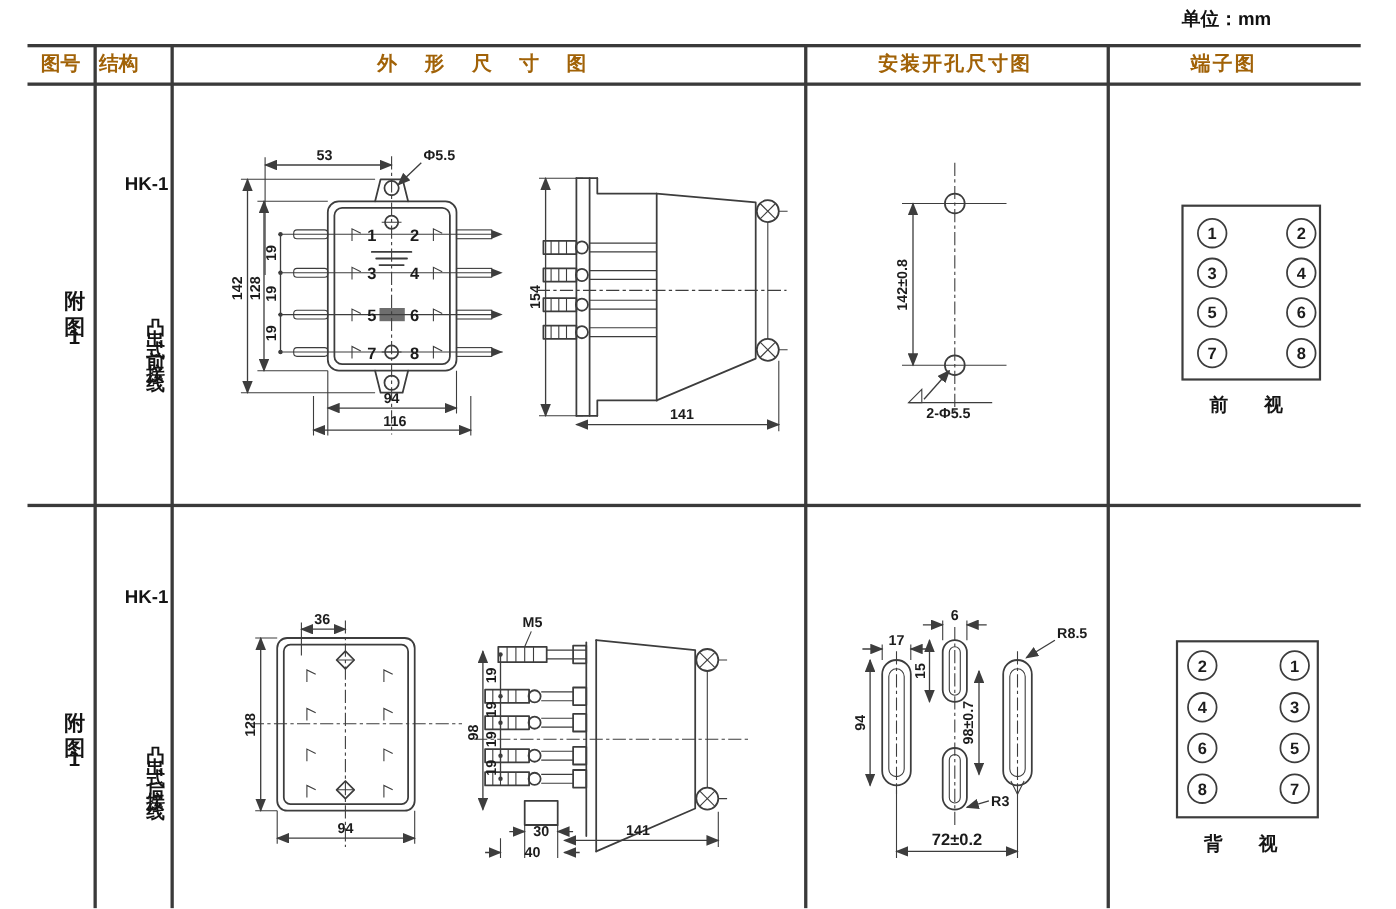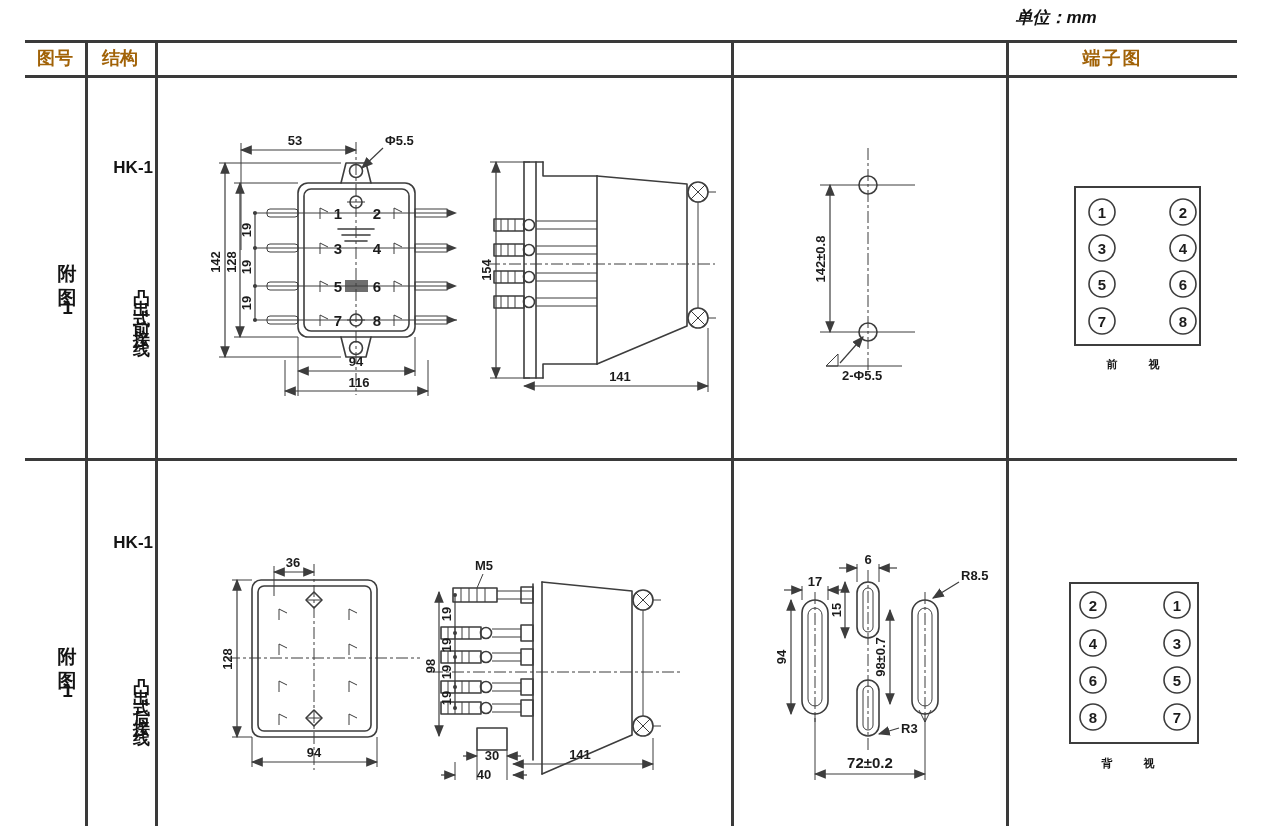--- a/index.html
+++ b/index.html
@@ -6,49 +6,51 @@
   .canvas{position:relative;width:1269px;height:826px;background:#fff;overflow:hidden;
           font-family:"Liberation Sans",sans-serif;color:#111;}
   .hl{position:absolute;background:#3a3a3a;height:3px;}
   .vl{position:absolute;background:#3a3a3a;width:3px;}
   .hdr{position:absolute;display:flex;align-items:center;justify-content:center;
        font-weight:bold;font-size:18px;color:#a16207;}
   .unit{position:absolute;font-weight:bold;font-size:17px;text-align:center;}
   .vtext{position:absolute;writing-mode:vertical-rl;text-orientation:upright;
          font-weight:bold;color:#141414;display:flex;justify-content:center;}
   .htext{position:absolute;font-weight:bold;color:#141414;text-align:right;}
-  .viewlbl{position:absolute;font-weight:bold;font-size:11px;text-align:center;
+  .viewlbl{position:absolute;font-weight:bold;font-size:17px;text-align:center;
            letter-spacing:14px;color:#141414;}
   svg.drw{position:absolute;}
   svg .s{stroke:#3d3d3d;stroke-width:1.6;fill:none;stroke-linejoin:round;stroke-linecap:round;}
   svg .t{stroke:#3d3d3d;stroke-width:1;fill:none;}
   svg .cl{stroke:#3d3d3d;stroke-width:1;fill:none;stroke-dasharray:12 3 3 3;}
   svg .dim{stroke:#3d3d3d;stroke-width:1.2;fill:none;}
   svg .fl{fill:#3d3d3d;stroke:none;}
   svg text{font-family:"Liberation Sans",sans-serif;font-weight:bold;fill:#1c1c1c;}
   svg .dt{font-size:13px;}
   svg .tn{font-size:15px;}
 </style>
 </head>
 <body>
 
 <div class="canvas">
 
-  <div class="unit" style="left:976px;top:6px;width:160px;font-style:italic;">单位：mm</div>
+  <div class="unit" style="left:1035px;top:6px;width:160px;">单位：mm</div>
 
   <div class="hl" style="left:25px;top:40px;width:1212px;"></div>
   <div class="hl" style="left:25px;top:75px;width:1212px;"></div>
   <div class="hl" style="left:25px;top:458px;width:1212px;"></div>
   <div class="vl" style="left:85px;top:40px;height:786px;"></div>
   <div class="vl" style="left:155px;top:40px;height:786px;"></div>
   <div class="vl" style="left:731px;top:40px;height:786px;"></div>
   <div class="vl" style="left:1006px;top:40px;height:786px;"></div>
 
   <div class="hdr" style="left:25px;top:42px;width:60px;height:32px;">图号</div>
-  <div class="hdr" style="left:85px;top:42px;width:70px;height:32px;">结构</div>
+  <div class="hdr" style="left:73px;top:42px;width:70px;height:32px;">结构</div>
+  <div class="hdr" style="left:155px;top:42px;width:576px;height:32px;letter-spacing:10px;">外 形 尺 寸 图</div>
+  <div class="hdr" style="left:731px;top:42px;width:275px;height:32px;letter-spacing:2px;">安装开孔尺寸图</div>
   <div class="hdr" style="left:997px;top:42px;width:231px;height:32px;letter-spacing:2px;">端子图</div>
 
   <div class="vtext" style="left:30px;top:235px;width:50px;height:120px;font-size:19px;letter-spacing:24px;">附图1</div>
   <div class="htext" style="left:87px;top:158px;width:66px;font-size:17px;">HK-1</div>
   <div class="vtext" style="left:87px;top:208px;width:66px;height:195px;font-size:17px;letter-spacing:10px;">凸出式前接线</div>
 
   <svg class="drw" style="left:195px;top:90px;" width="285" height="345" viewBox="0 0 285 345">
     <defs>
         <marker id="ar1" markerWidth="10" markerHeight="8" refX="9" refY="4" orient="auto-start-reverse">
           <path d="M0,0L10,4L0,8Z" fill="#3d3d3d"></path>

